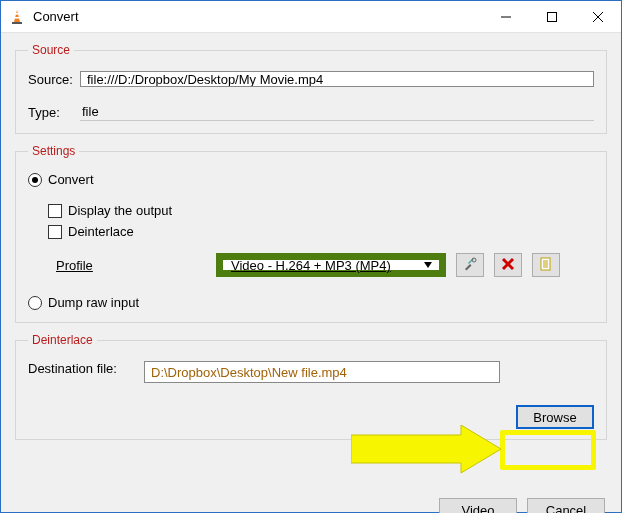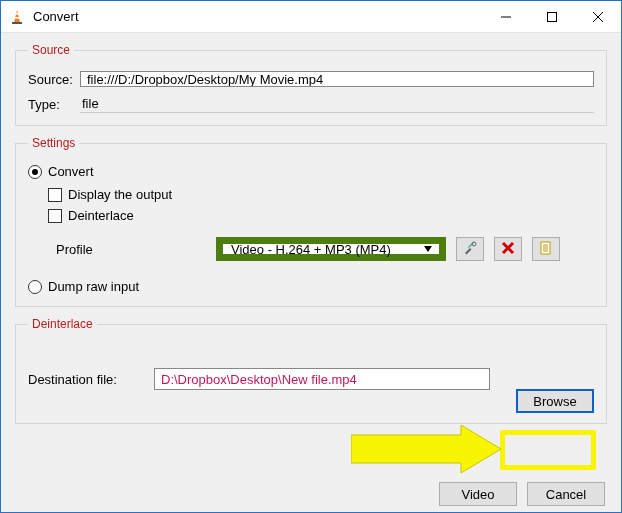--- a/index.html
+++ b/index.html
@@ -55,21 +55,21 @@
   fieldset.settings { }
   fieldset.destination { padding-bottom: 10px; }
   legend {
     font-size: 12px;
     padding: 0 4px;
     color: #b91c1c;
   }
   .row {
     display: flex;
     align-items: center;
-    margin-bottom: 8px;
+    margin-bottom: 16px;
   }
   .row:last-child { margin-bottom: 0; }
   .label {
     font-size: 13px;
   }
   .source-label { width: 52px; }
   .type-label { width: 52px; }
   input[type=text].textbox {
     flex: 1;
     border: 1px solid #888;
@@ -129,30 +129,30 @@
     padding: 0 6px 0 8px;
     max-width: 230px;
   }
   .combo .chev { width: 10px; height: 10px; display:flex;align-items:center;justify-content:center; }
   .icon-btn {
     width: 28px; height: 24px;
     border: 1px solid #adadad;
     background: #e1e1e1;
     display: flex; align-items: center; justify-content: center;
   }
-  .dest-row { display: flex; align-items: center; gap: 26px; }
+  .dest-row { display: flex; gap: 16px; }
   .dest-label { width: 100px; }
   .dest-input {
     flex: 1;
     border: 1px solid #888;
     background: #fff;
     height: 22px;
     padding: 2px 6px;
     font: inherit;
-    color: #be185d;
+    color: #a16207;
     letter-spacing: 0;
   }
   .btn {
     height: 24px;
     min-width: 78px;
     border: 1px solid #adadad;
     background: #e1e1e1;
     font: inherit;
     cursor: pointer;
     margin-top: 44px;
@@ -248,21 +248,21 @@
           <span>Display the output</span>
         </label>
       </div>
       <div class="row indent checkbox-row">
         <label class="checkbox">
           <span class="box"></span>
           <span>Deinterlace</span>
         </label>
       </div>
 
-      <div class="row profile-row indent2" style="margin-top:14px;margin-bottom:18px;">
+      <div class="row profile-row indent2" style="margin-top:14px;margin-bottom:18px;text-decoration:underline;">
         <span class="label profile-label">Profile</span>
         <div class="combo">
           <span>Video - H.264 + MP3 (MP4)</span>
           <span class="chev">
             <svg width="8" height="6" viewBox="0 0 8 6">
                 <polygon points="0,0 8,0 4,6" fill="#000"></polygon>
               </svg>
           </span>
         </div>
         <div class="icon-btn" title="Edit selected profile">

